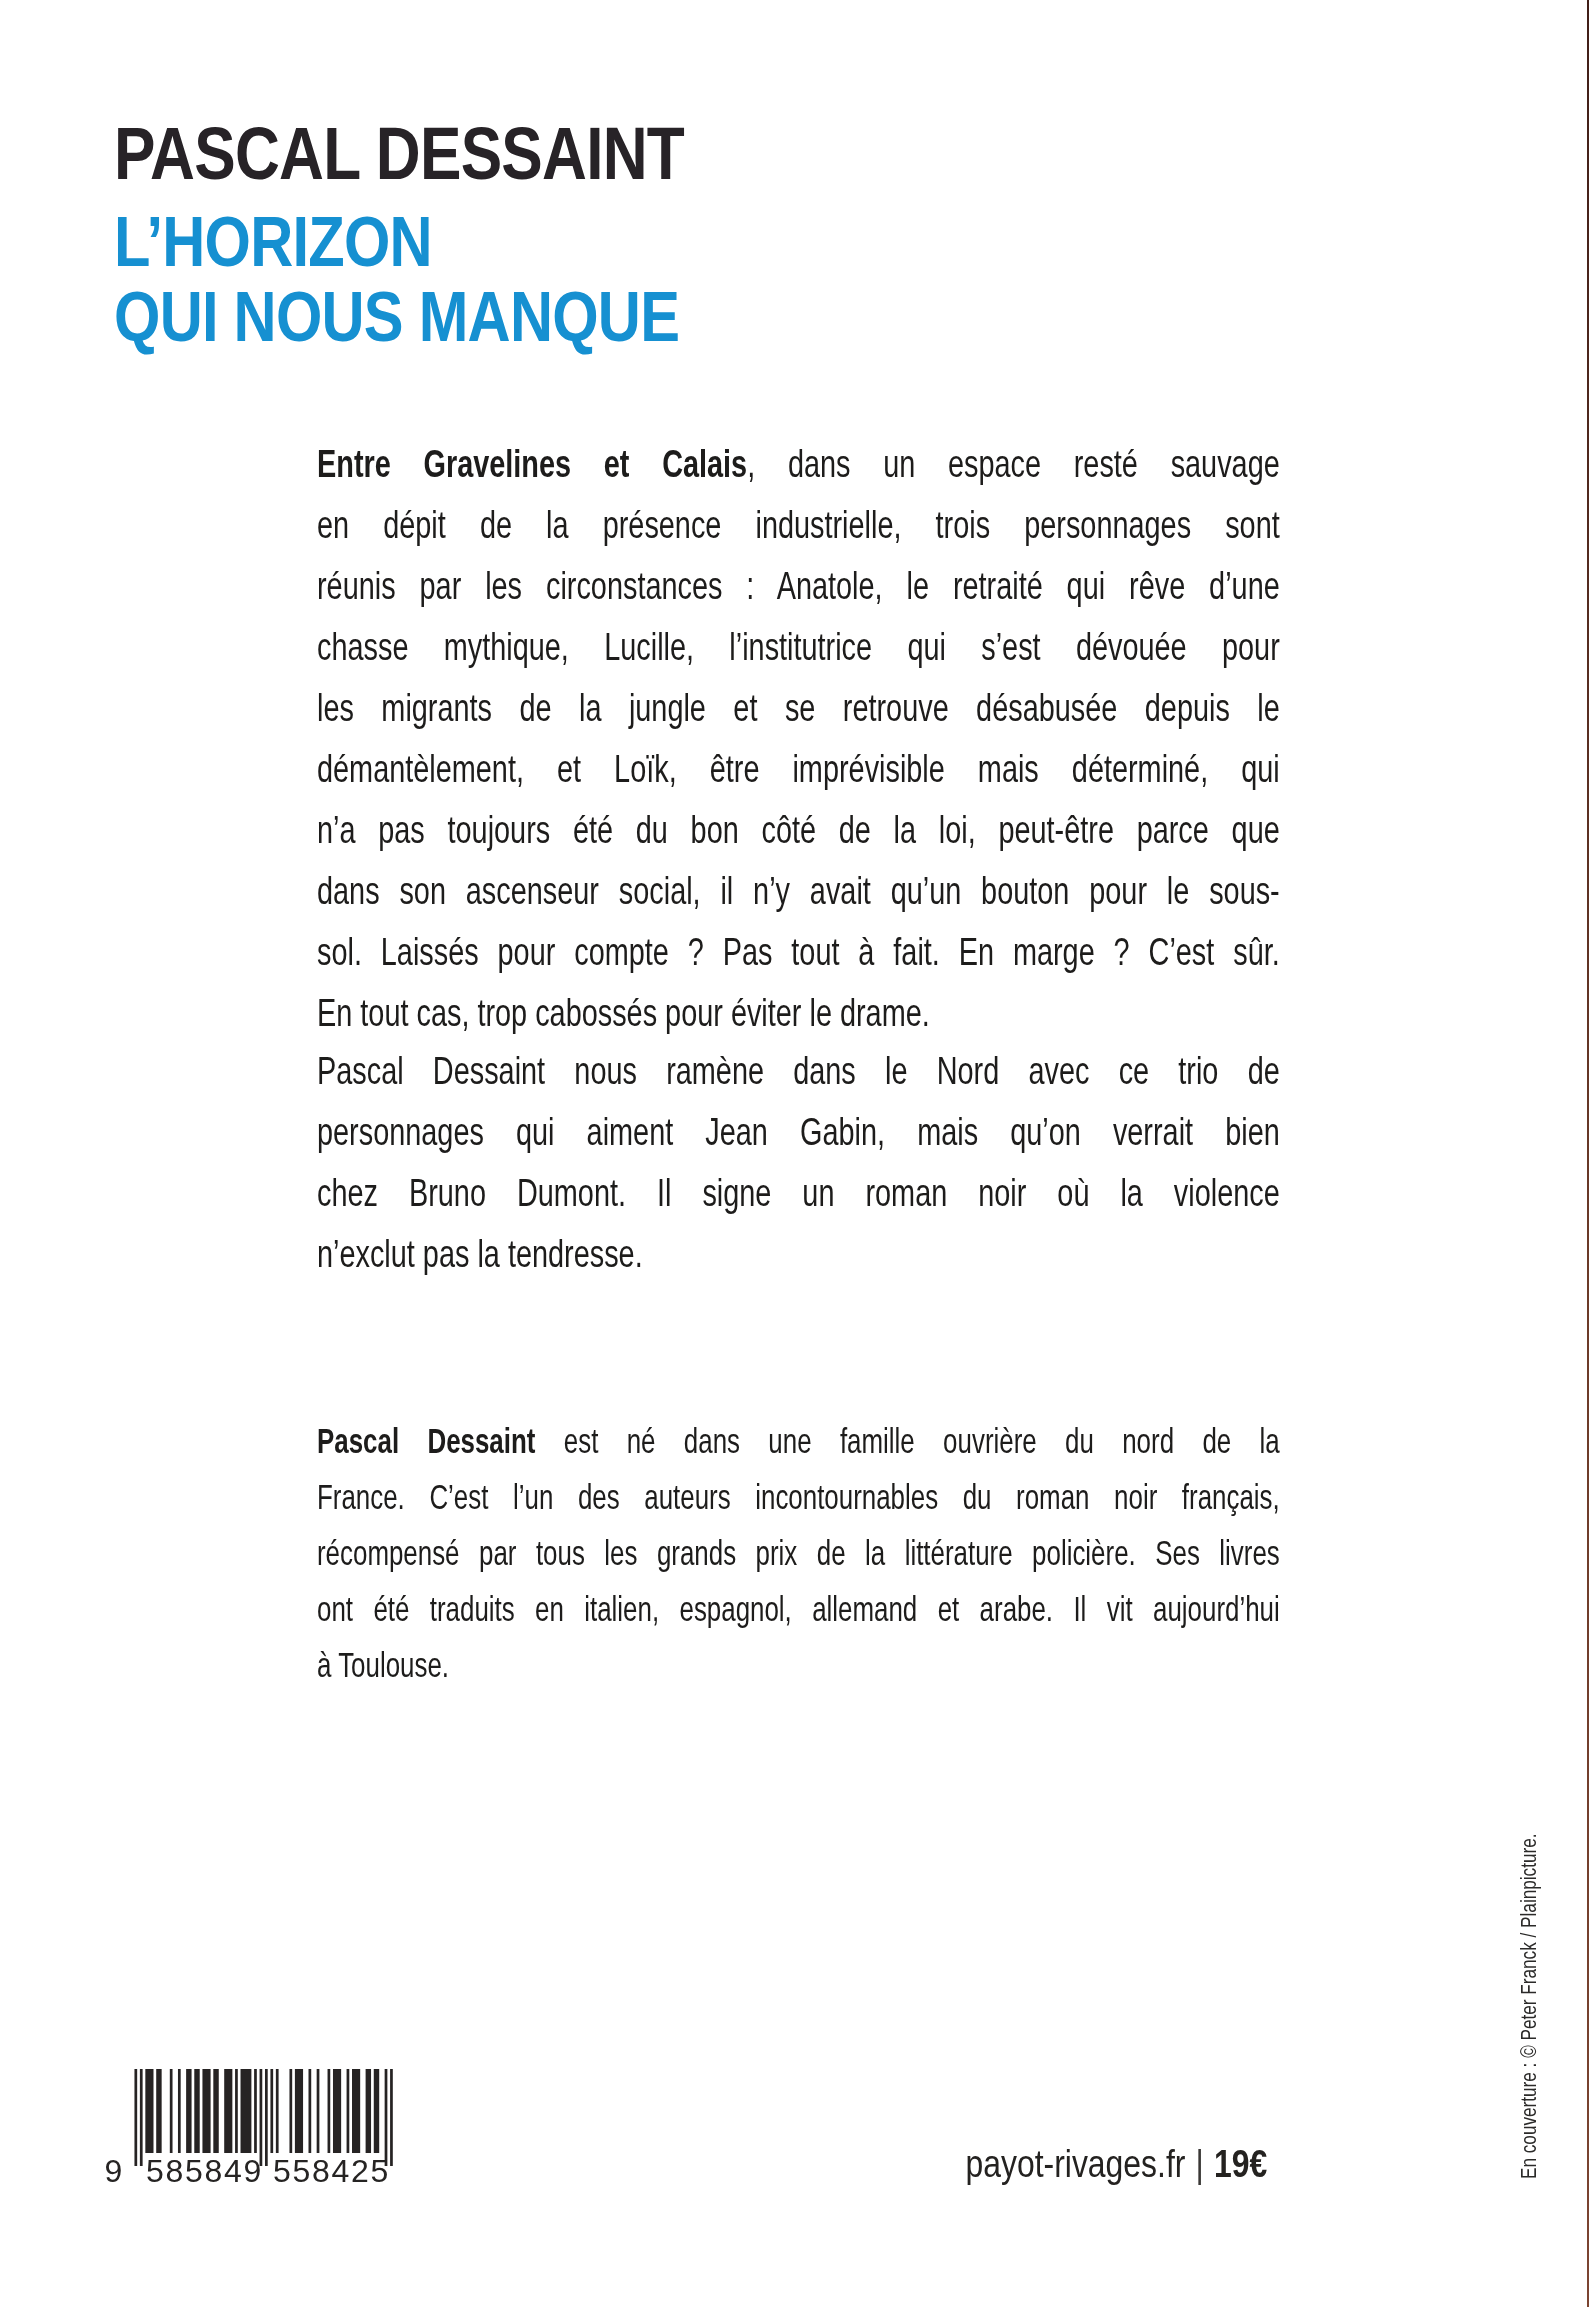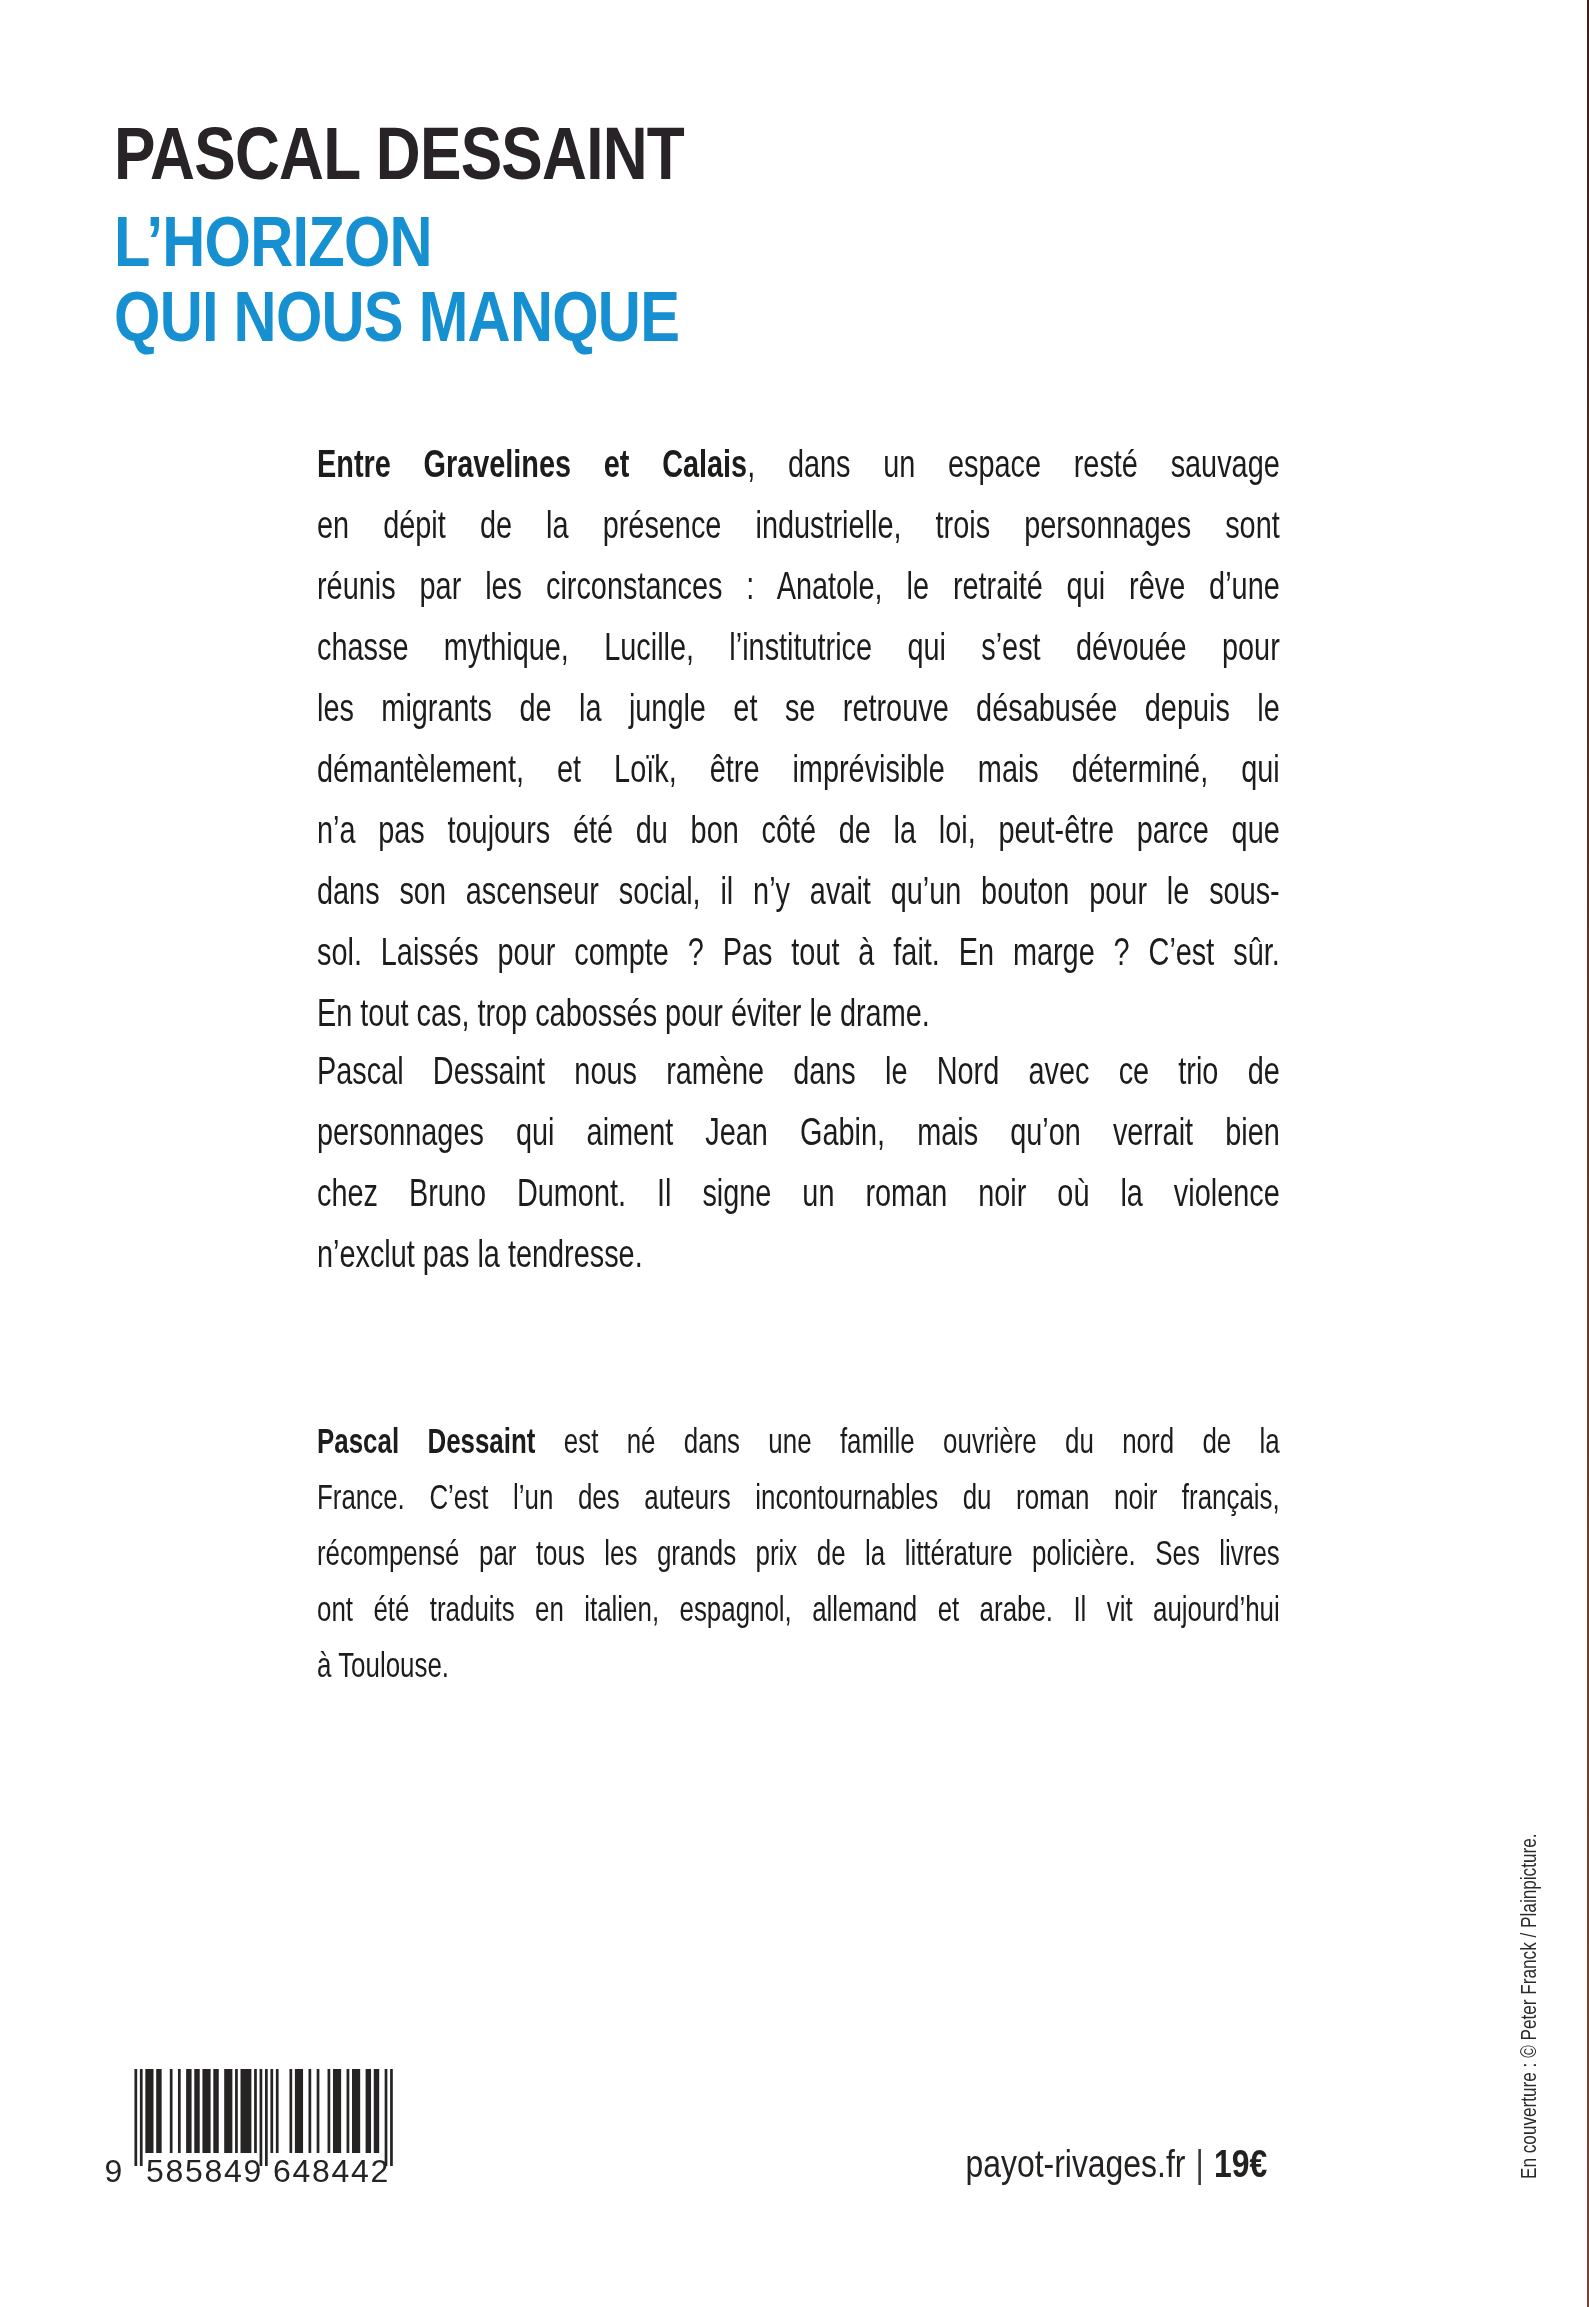--- a/index.html
+++ b/index.html
@@ -139,21 +139,21 @@
         <rect x="244.92" y="0" width="3.14" height="97" fill="#262323"></rect>
         <rect x="251.20" y="0" width="9.42" height="97" fill="#262323"></rect>
         <rect x="266.90" y="0" width="6.28" height="97" fill="#262323"></rect>
         <rect x="276.32" y="0" width="6.28" height="97" fill="#262323"></rect>
         <rect x="288.88" y="0" width="3.14" height="112" fill="#262323"></rect>
         <rect x="295.16" y="0" width="3.14" height="112" fill="#262323"></rect>
       </svg>
     <div class="bc-digits">
       <span class="bc-d1">9</span>
       <span class="bc-d2">585849</span>
-      <span class="bc-d3">648442</span>
+      <span class="bc-d3">558425</span>
     </div>
   </div>
 
   <div class="publine">
     <span>payot-rivages.fr</span><span class="sep">|</span><span class="price">19€</span>
   </div>
 
   <div class="credit">En couverture : © Peter Franck / Plainpicture.</div>
 
   <div class="edge-line"></div>

